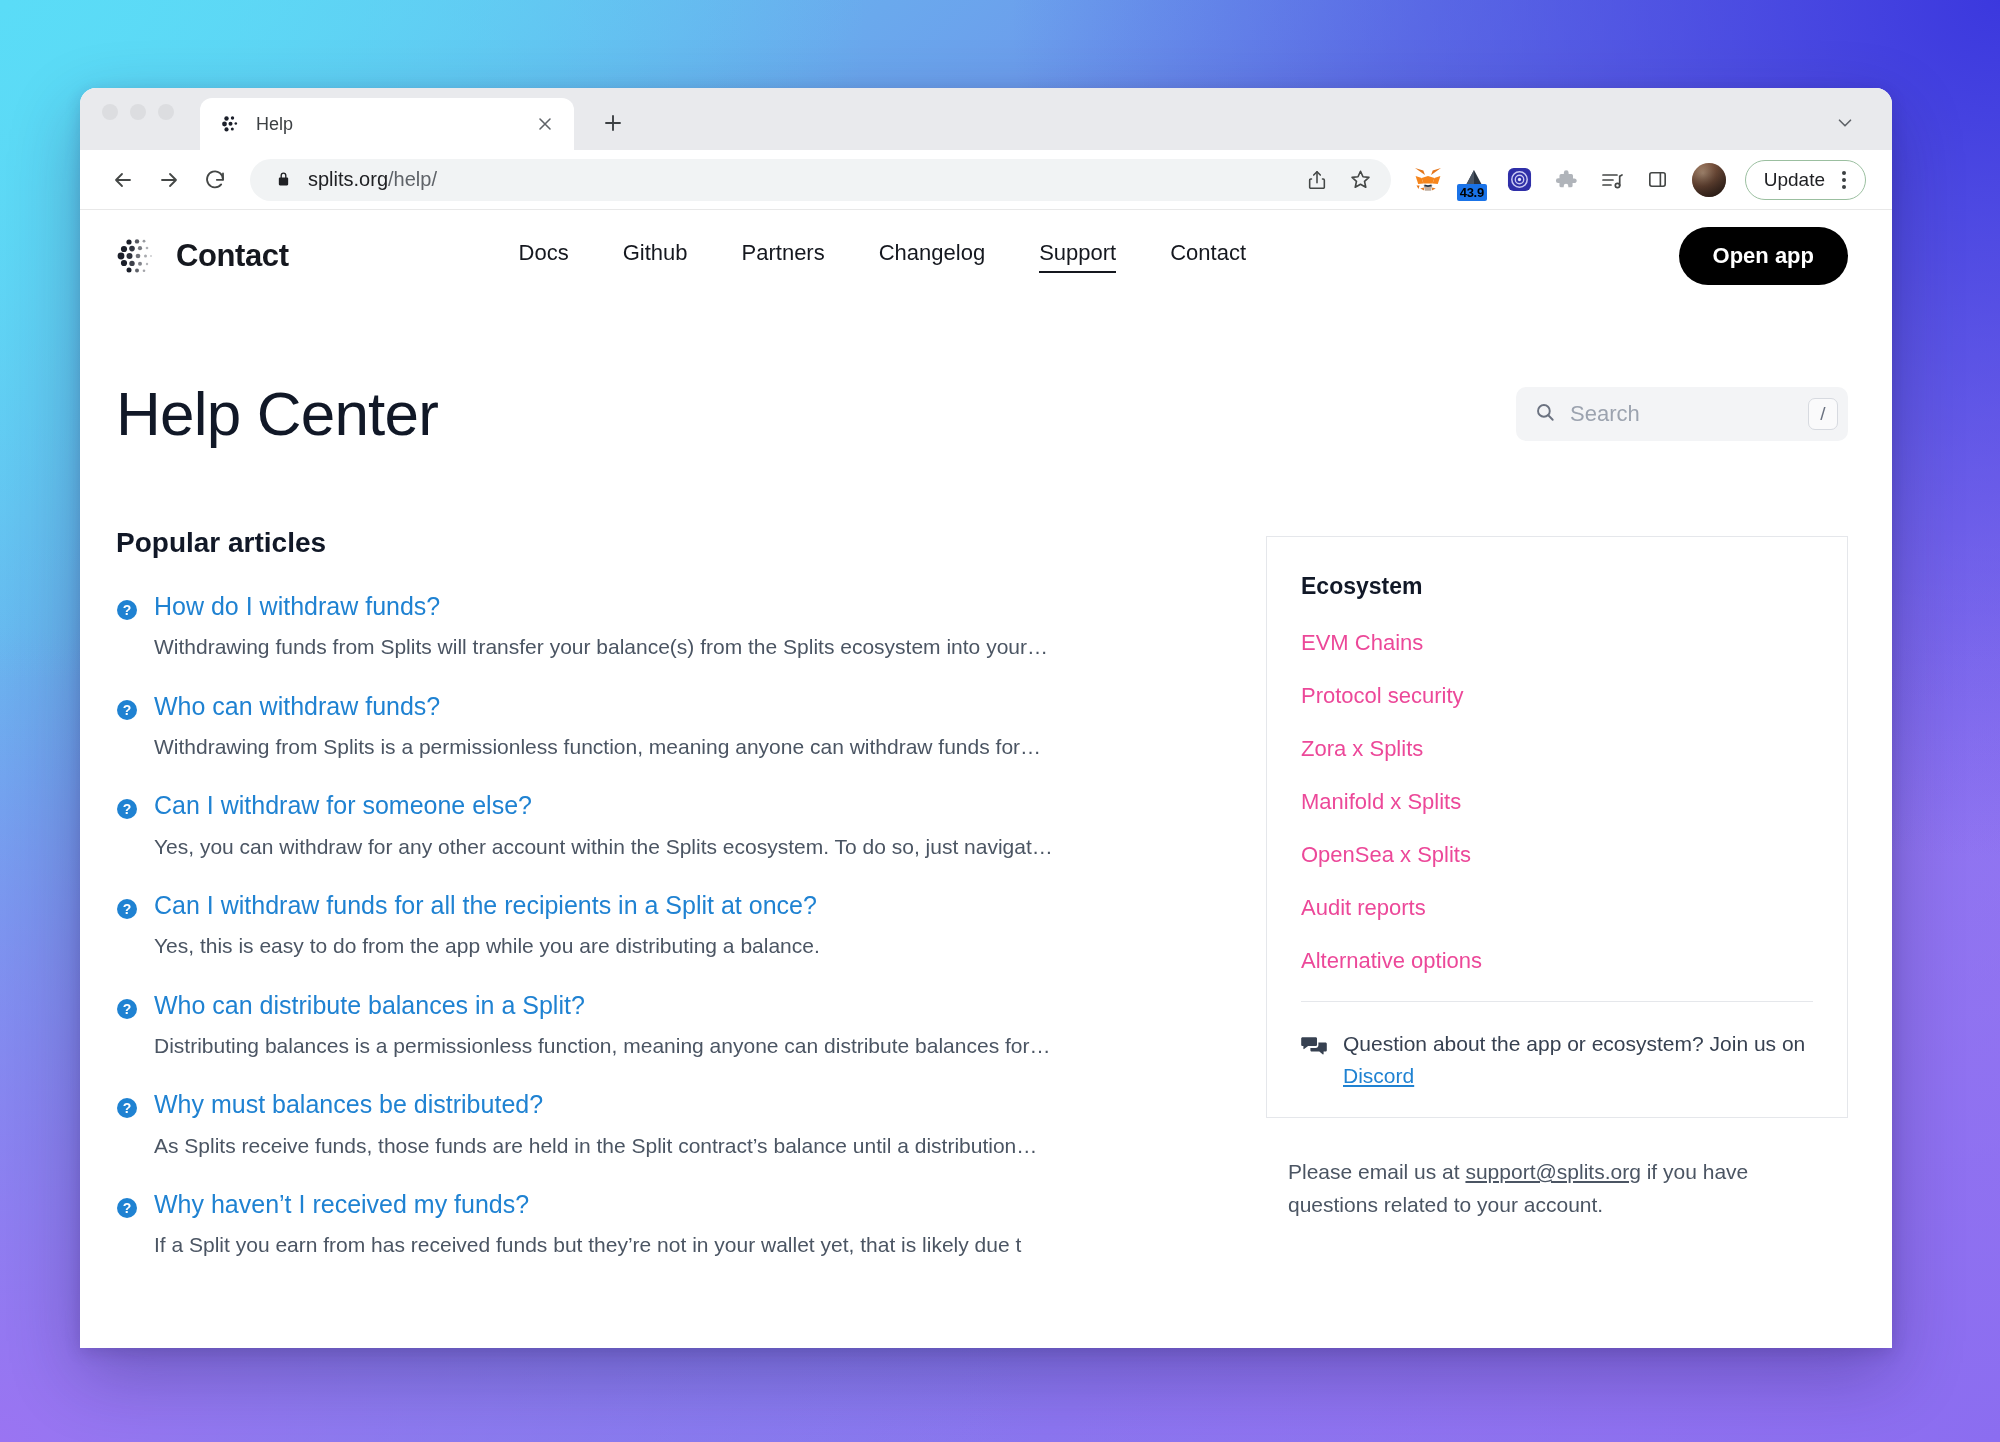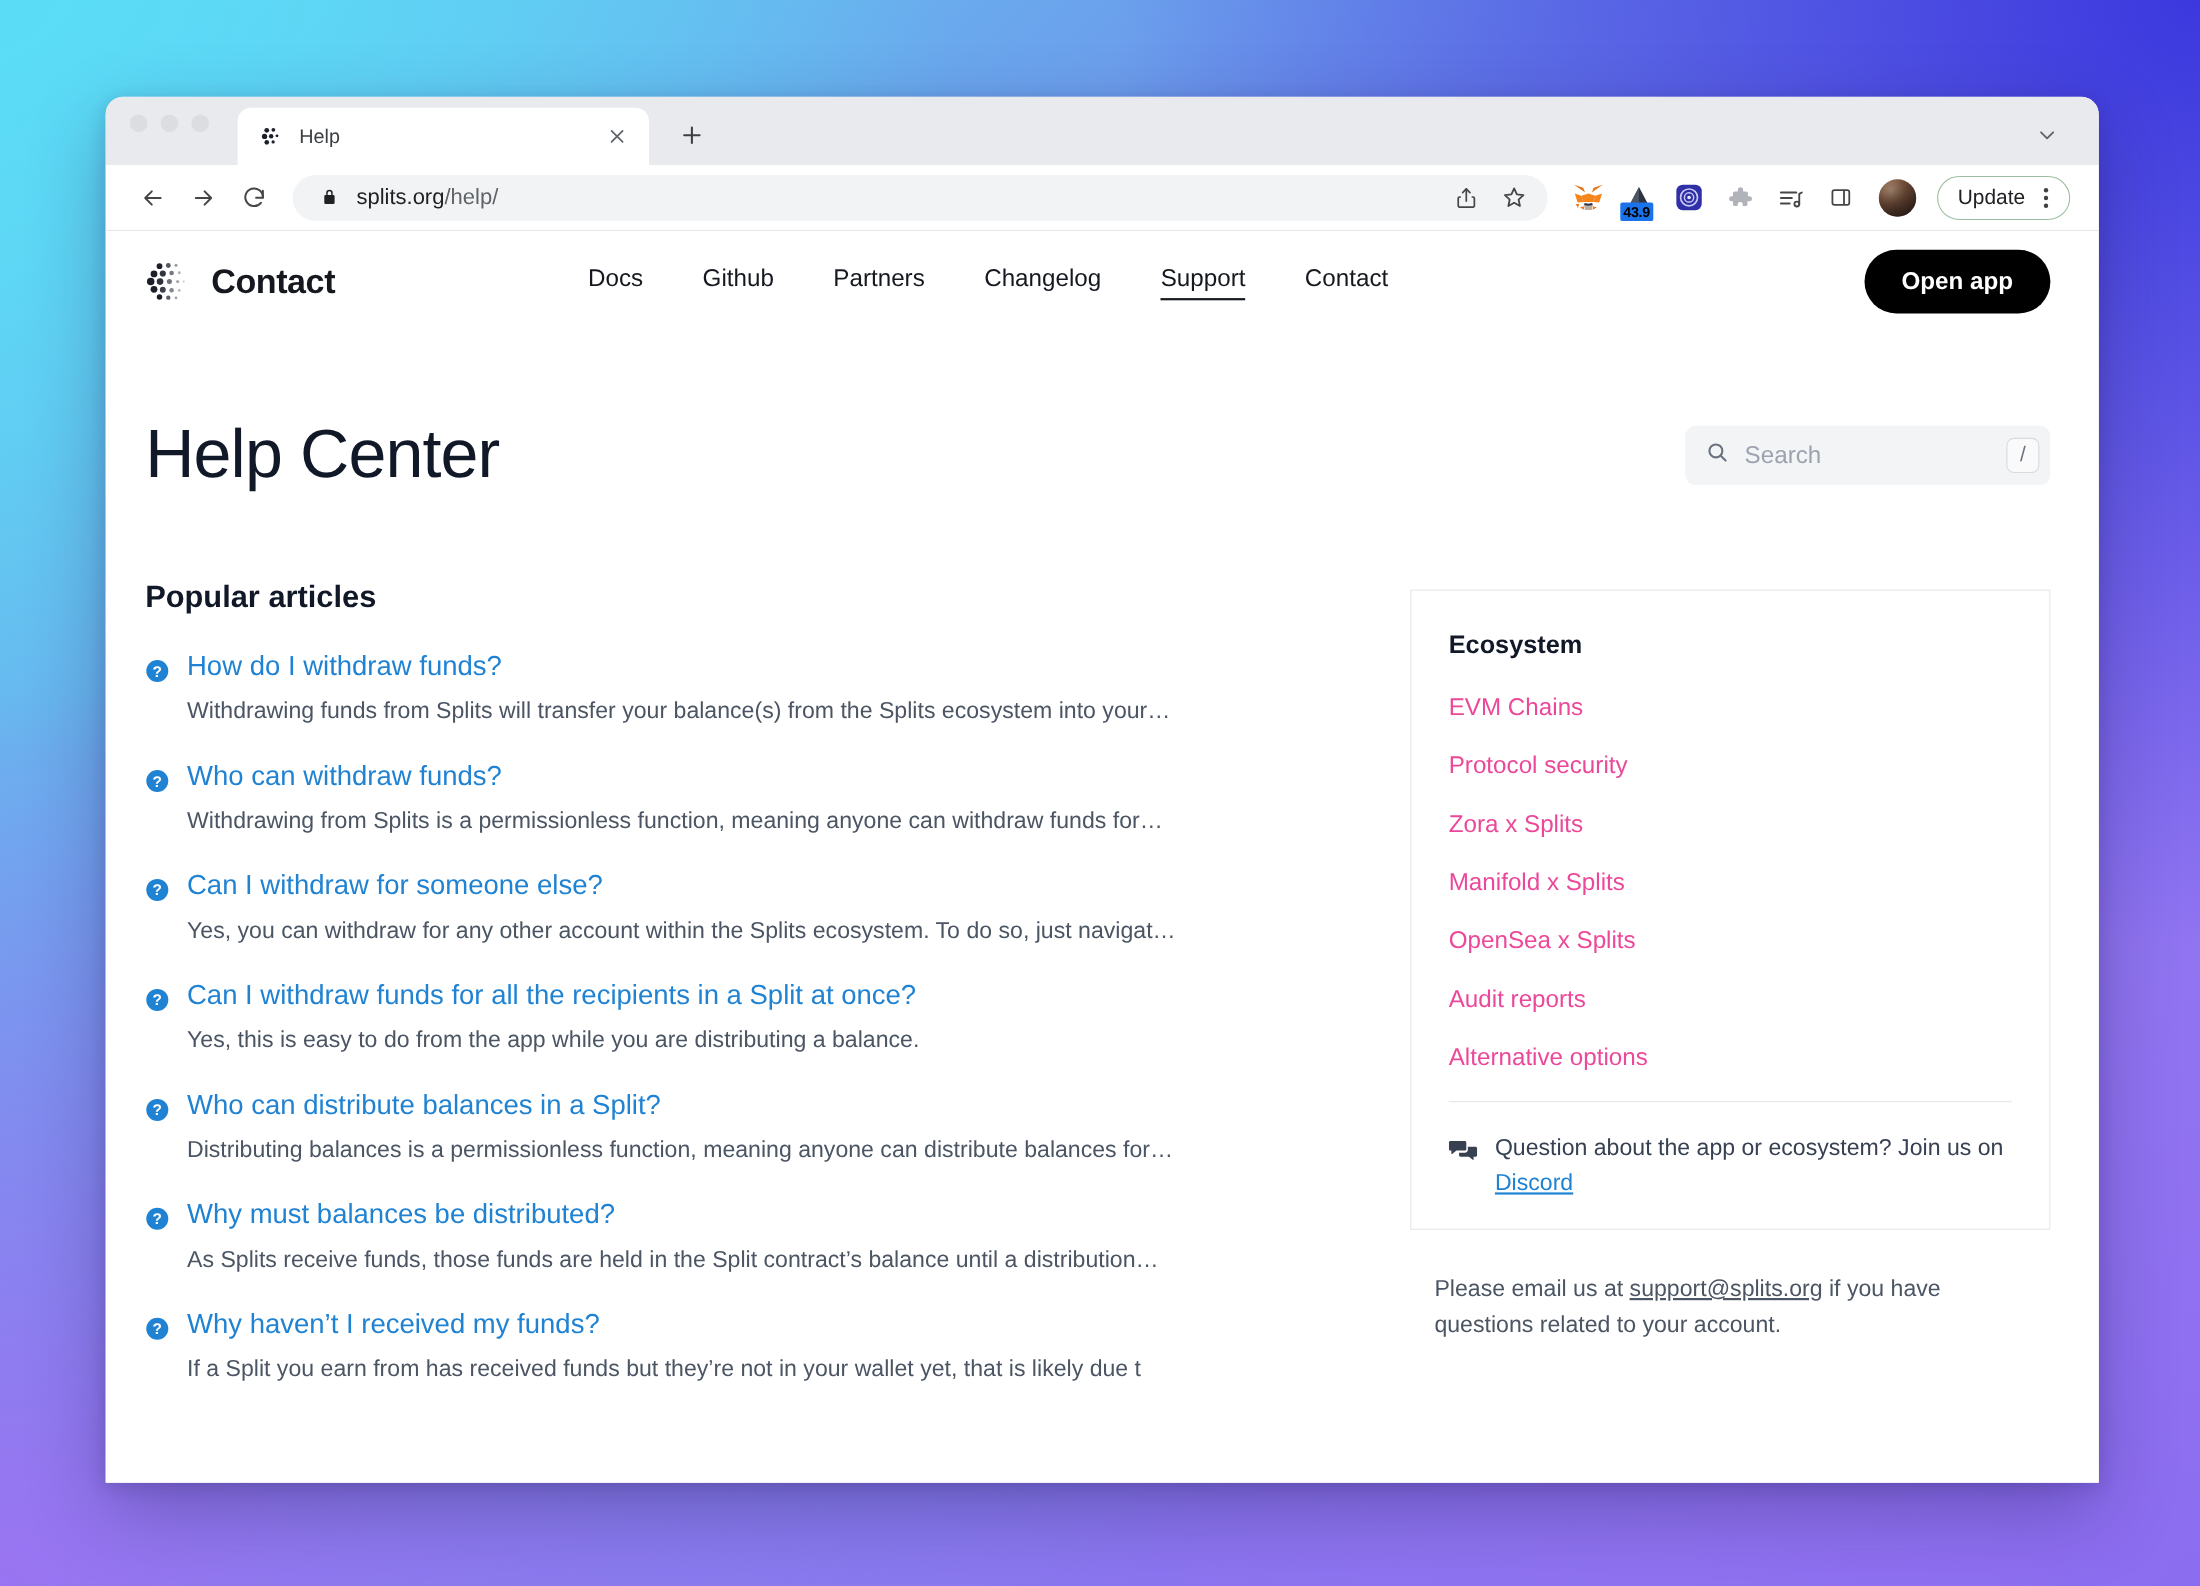--- a/index.html
+++ b/index.html
@@ -16,21 +16,21 @@
       radial-gradient(ellipse 1400px 1100px at 0% 0%,   #5ADCF7 0%, rgba(90,220,247,0) 62%),
       radial-gradient(ellipse 1500px 1300px at 100% 0%, #3B38DE 0%, rgba(59,56,222,0) 66%),
       radial-gradient(ellipse 1500px 1200px at 0% 100%, #9A74F2 0%, rgba(154,116,242,0) 68%),
       radial-gradient(ellipse 1500px 1300px at 100% 100%, #8B6DF0 0%, rgba(139,109,240,0) 70%),
       linear-gradient(135deg, #62D9F2 0%, #6F8BEA 42%, #8C76F0 72%, #9D7BF3 100%);
   }
 
   
   .browser-window {
     position: absolute;
-    left: 96px;
+    left: 80px;
     top: 88px;
     width: 1812px;
     height: 1260px;
     background: #ffffff;
     border-radius: 16px 16px 0 0;
     box-shadow: 0 26px 70px rgba(30,20,80,0.30), 0 4px 16px rgba(30,20,80,0.16);
     overflow: hidden;
   }
 
   

